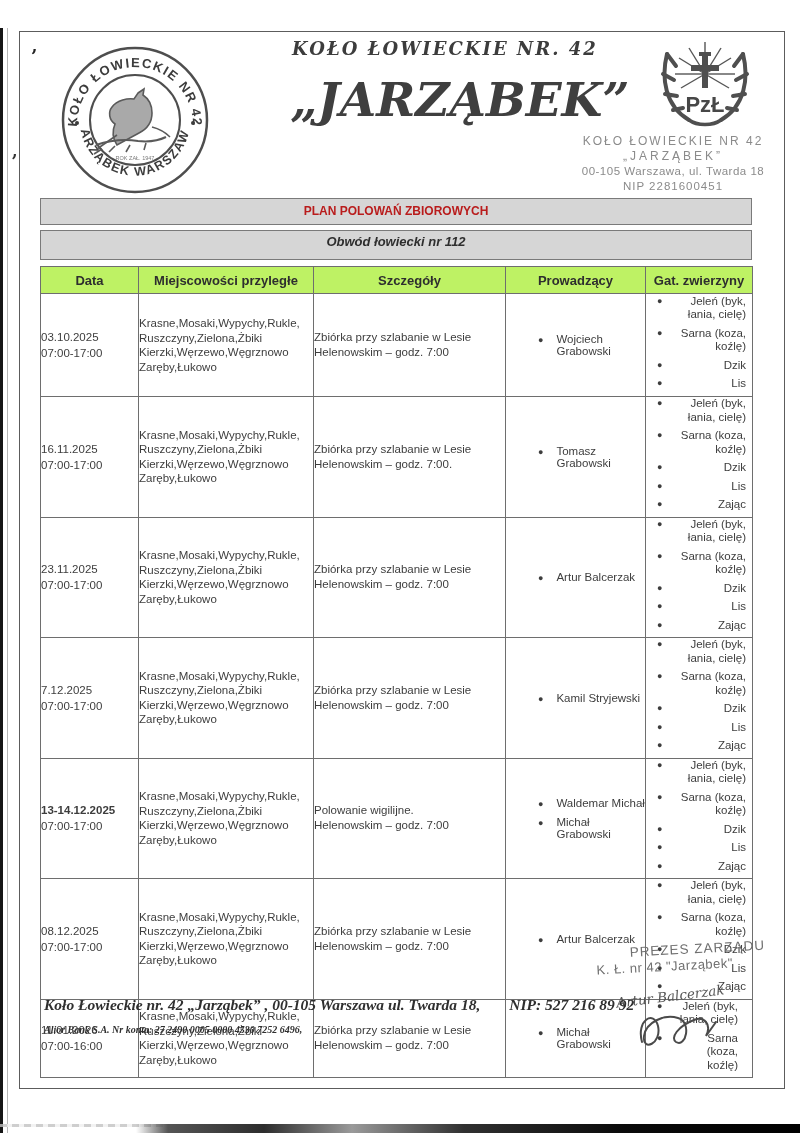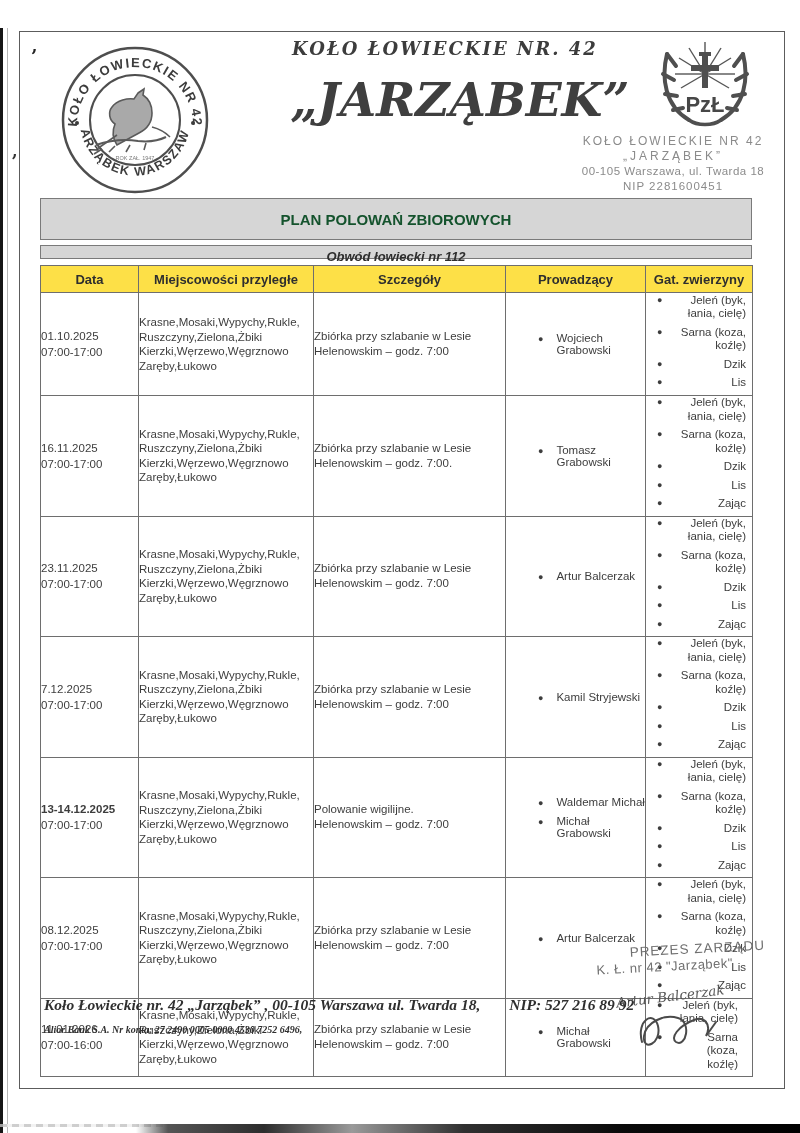--- a/index.html
+++ b/index.html
@@ -37,29 +37,29 @@
   
   .stamp{position:absolute;left:558px;top:134px;width:230px;text-align:center;color:#8b8b8b;}
   .stamp .s1{font-size:12px;letter-spacing:2px;line-height:15px;}
   .stamp .s2{font-size:12px;letter-spacing:3px;line-height:15px;}
   .stamp .s3{font-size:11.5px;letter-spacing:.5px;line-height:15px;}
   .stamp .s4{font-size:11.5px;letter-spacing:1px;line-height:15px;}
 
   
   .plan{position:absolute;left:40px;top:198px;width:712px;}
   .bar{background:#d6d6d6;border:1px solid #7a7a7a;box-sizing:border-box;text-align:center;}
-  .bar-title{height:42px;display:flex;flex-direction:column;justify-content:center;
-    font-weight:bold;font-size:15px;line-height:19px;color:#14532d;margin-bottom:5px;}
-  .bar-sub{height:14px;line-height:21px;font-weight:bold;font-style:italic;font-size:13px;
+  .bar-title{height:27px;display:flex;flex-direction:column;justify-content:center;
+    font-weight:bold;font-size:12px;line-height:19px;color:#b91c1c;margin-bottom:5px;}
+  .bar-sub{height:30px;line-height:21px;font-weight:bold;font-style:italic;font-size:13px;
     color:#2e2e2e;margin-bottom:6px;}
 
   table.plan-table{border-collapse:collapse;width:712px;table-layout:fixed;}
   table.plan-table td,table.plan-table th{border:1px solid #6e6e6e;box-sizing:border-box;
     font-size:11.5px;color:#3d3d3d;vertical-align:middle;padding:0;}
-  table.plan-table th{background:#fde047;font-size:13px;font-weight:bold;height:27px;color:#2e2e2e;}
+  table.plan-table th{background:#bef264;font-size:13px;font-weight:bold;height:27px;color:#2e2e2e;}
   tr.prow:nth-child(1){height:103px}
   tr.prow:nth-child(2){height:103px}
   tr.prow:nth-child(3){height:102px}
   tr.prow:nth-child(4){height:103px}
   tr.prow:nth-child(5){height:102px}
   tr.prow:nth-child(6){height:95px}
   tr.prow:nth-child(7){height:77px}
 
   td.c-date{padding-left:6px;line-height:16px;}
   td.c-places{padding-left:7px;padding-right:2px;line-height:14.5px;white-space:pre-line;}
@@ -181,21 +181,21 @@
         <th>Data</th>
         <th>Miejscowości przyległe</th>
         <th>Szczegóły</th>
         <th>Prowadzący</th>
         <th>Gat. zwierzyny</th>
       </tr>
     </thead>
     <tbody>
         <tr class="prow">
     <td class="c-date">
-      <div>01.10.2025</div>
+      <div>03.10.2025</div>
       <div>07:00-17:00</div>
     </td>
     <td class="c-places"><span>Krasne,Mosaki,Wypychy,Rukle,
 Ruszczyny,Zielona,Żbiki
 Kierzki,Węrzewo,Węgrznowo
 Zaręby,Łukowo</span></td>
     <td class="c-details"><span>Zbiórka przy szlabanie w Lesie
 Helenowskim – godz. 7:00</span></td>
     <td class="c-leaders">
             <div class="leaders">

